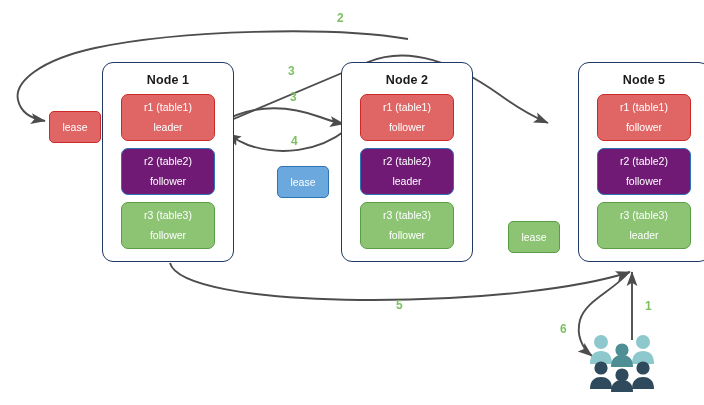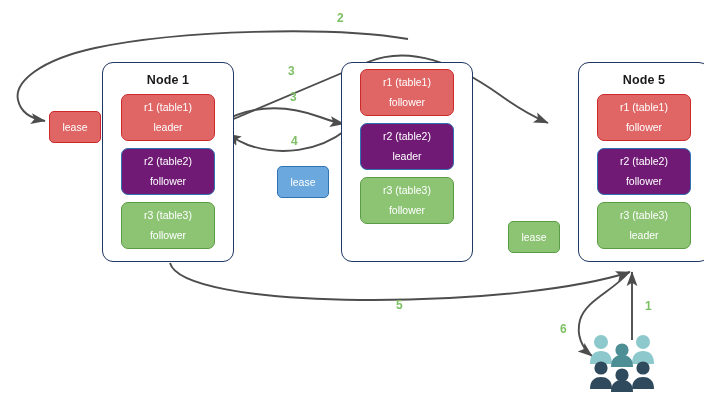--- a/index.html
+++ b/index.html
@@ -141,20 +141,21 @@
       <span class="ln">r2 (table2)</span>
       <span class="ln">follower</span>
     </div>
     <div class="replica rep-green">
       <span class="ln">r3 (table3)</span>
       <span class="ln">follower</span>
     </div>
   </div>
 
   <div class="node" style="left:341px; top:62px;">
+    <div class="node-title">Node 2</div>
 
     <div class="replica rep-red">
       <span class="ln">r1 (table1)</span>
       <span class="ln">follower</span>
     </div>
     <div class="replica rep-blue">
       <span class="ln">r2 (table2)</span>
       <span class="ln">leader</span>
     </div>
     <div class="replica rep-green">

